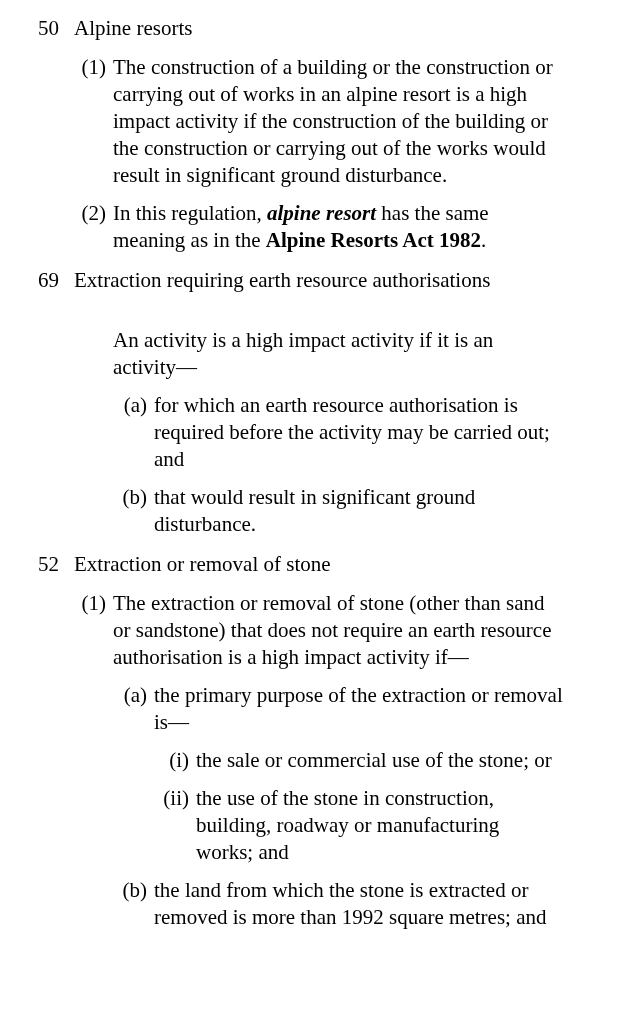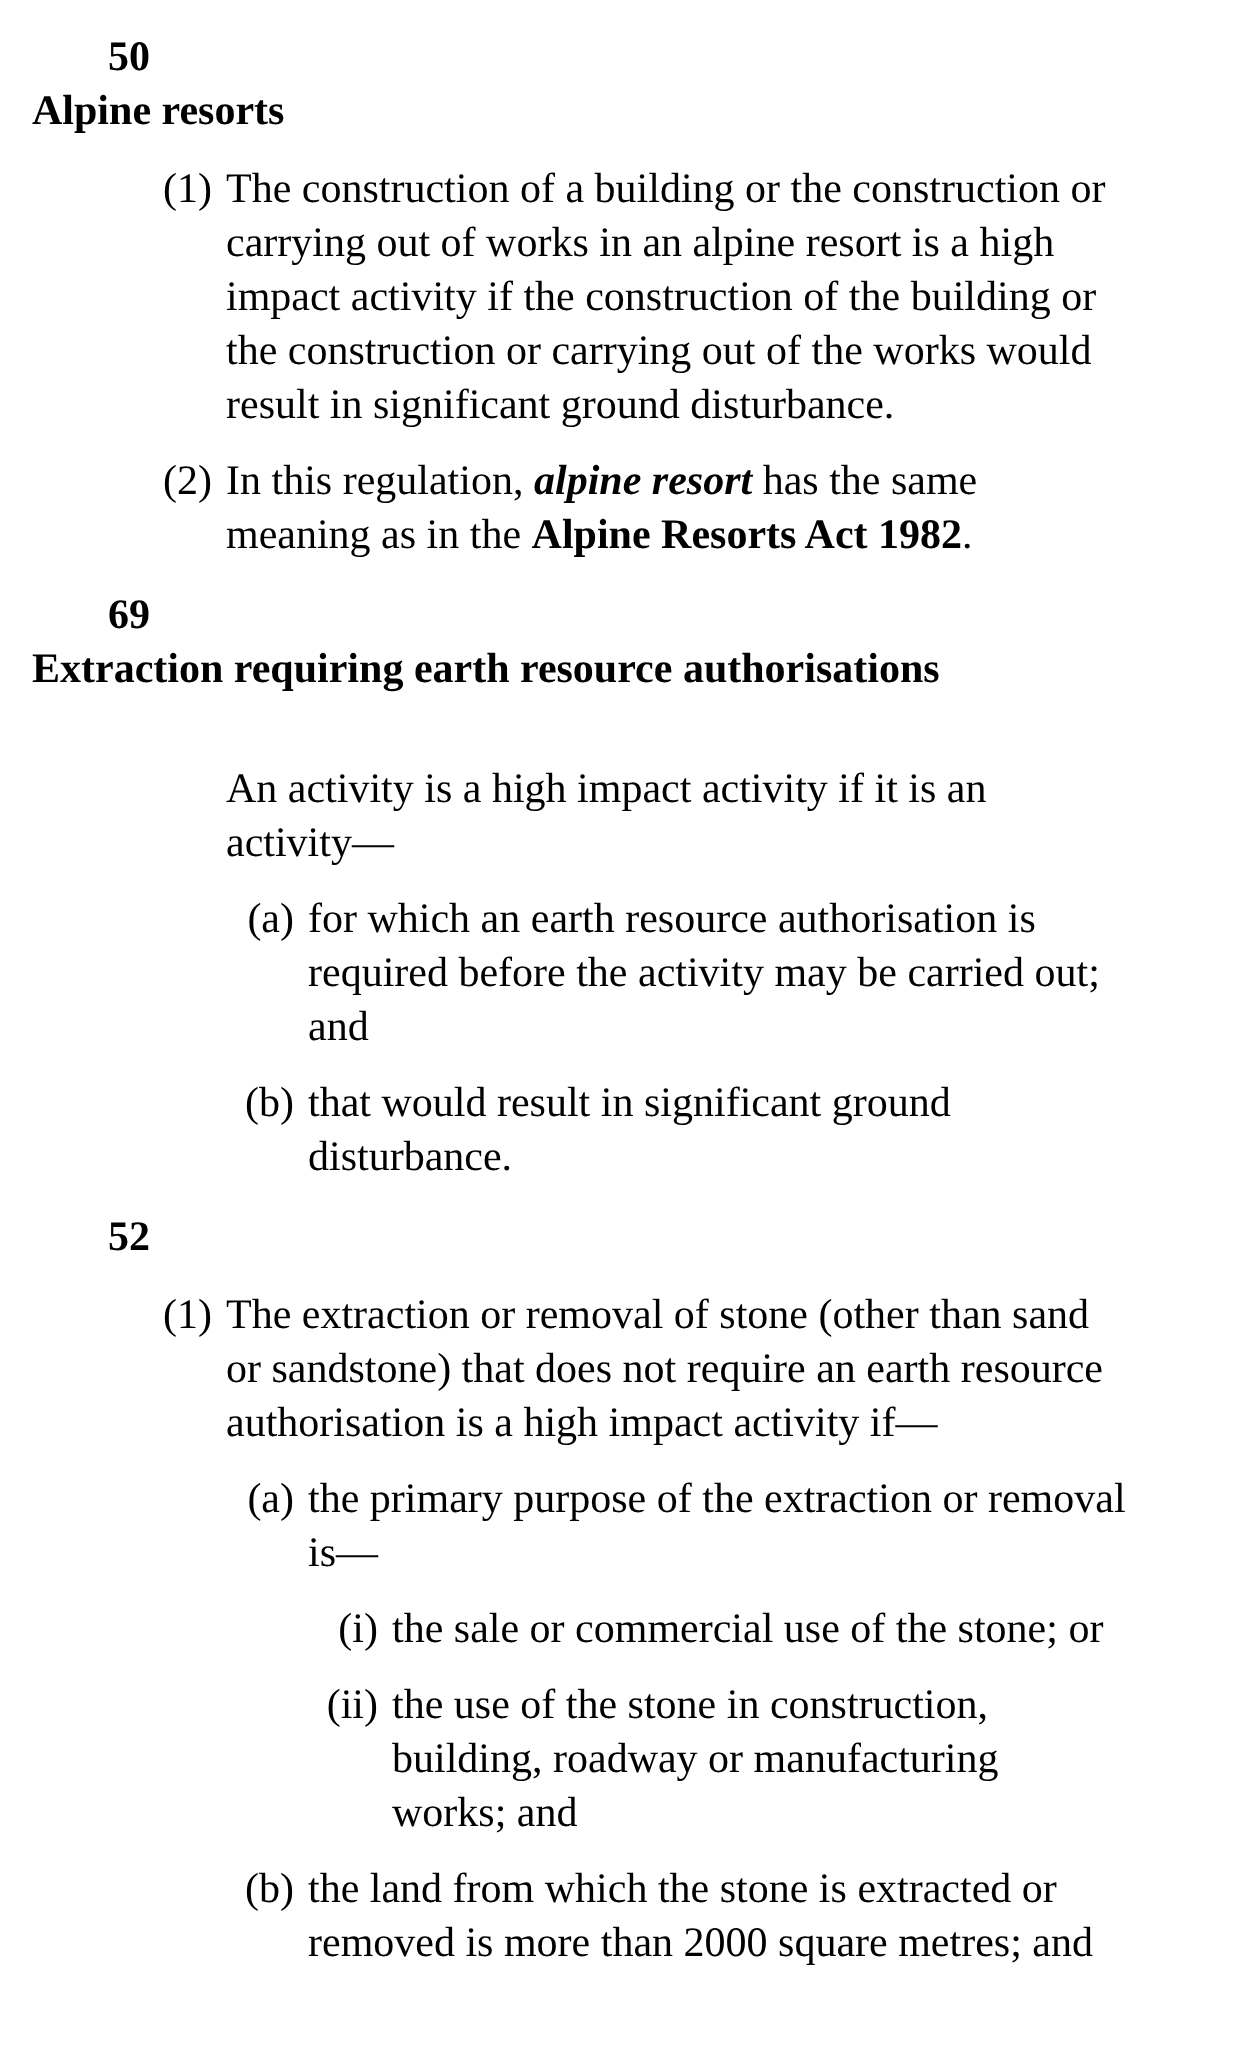--- a/index.html
+++ b/index.html
@@ -15,23 +15,22 @@
   .page {
     width: 628px;
     min-height: 1024px;
     box-sizing: border-box;
     padding-top: 15px;
     background: #ffffff;
     overflow: hidden;
   }
   .section-heading {
     display: flex;
-    font-weight: bold;
-    margin: 13px 0 12px 16px;
-    flex-direction: column;
+    font-weight: normal;
+    margin: 13px 0 12px 0;
   }
   .section:first-child .section-heading { margin-top: 0; }
   .sec-num {
     flex: none;
     margin-left: 38px;
     width: 36px;
   }
   .sec-title {
     flex: none;
     width: 540px;
@@ -90,35 +89,36 @@
         <div class="txt">for which an earth resource authorisation is required before the activity may be carried out; and</div>
       </div>
       <div class="row lvl2">
         <span class="lbl">(b)</span>
         <div class="txt">that would result in significant ground disturbance.</div>
       </div>
     </div>
     <div class="section">
       <div class="section-heading">
         <span class="sec-num">52</span>
+        <span class="sec-title">Extraction or removal of stone</span>
       </div>
       <div class="row lvl1">
         <span class="lbl">(1)</span>
         <div class="txt">The extraction or removal of stone (other than sand or sandstone) that does not require an earth resource authorisation is a high impact activity if—</div>
       </div>
       <div class="row lvl2">
         <span class="lbl">(a)</span>
         <div class="txt">the primary purpose of the extraction or removal is—</div>
       </div>
       <div class="row lvl3">
         <span class="lbl">(i)</span>
         <div class="txt">the sale or commercial use of the stone; or</div>
       </div>
       <div class="row lvl3">
         <span class="lbl">(ii)</span>
         <div class="txt">the use of the stone in construction, building, roadway or manufacturing works; and</div>
       </div>
       <div class="row lvl2">
         <span class="lbl">(b)</span>
-        <div class="txt">the land from which the stone is extracted or removed is more than 2000 square metres; and</div>
+        <div class="txt">the land from which the stone is extracted or removed is more than 1992 square metres; and</div>
       </div>
     </div>
   </div>
 
 </body></html>

